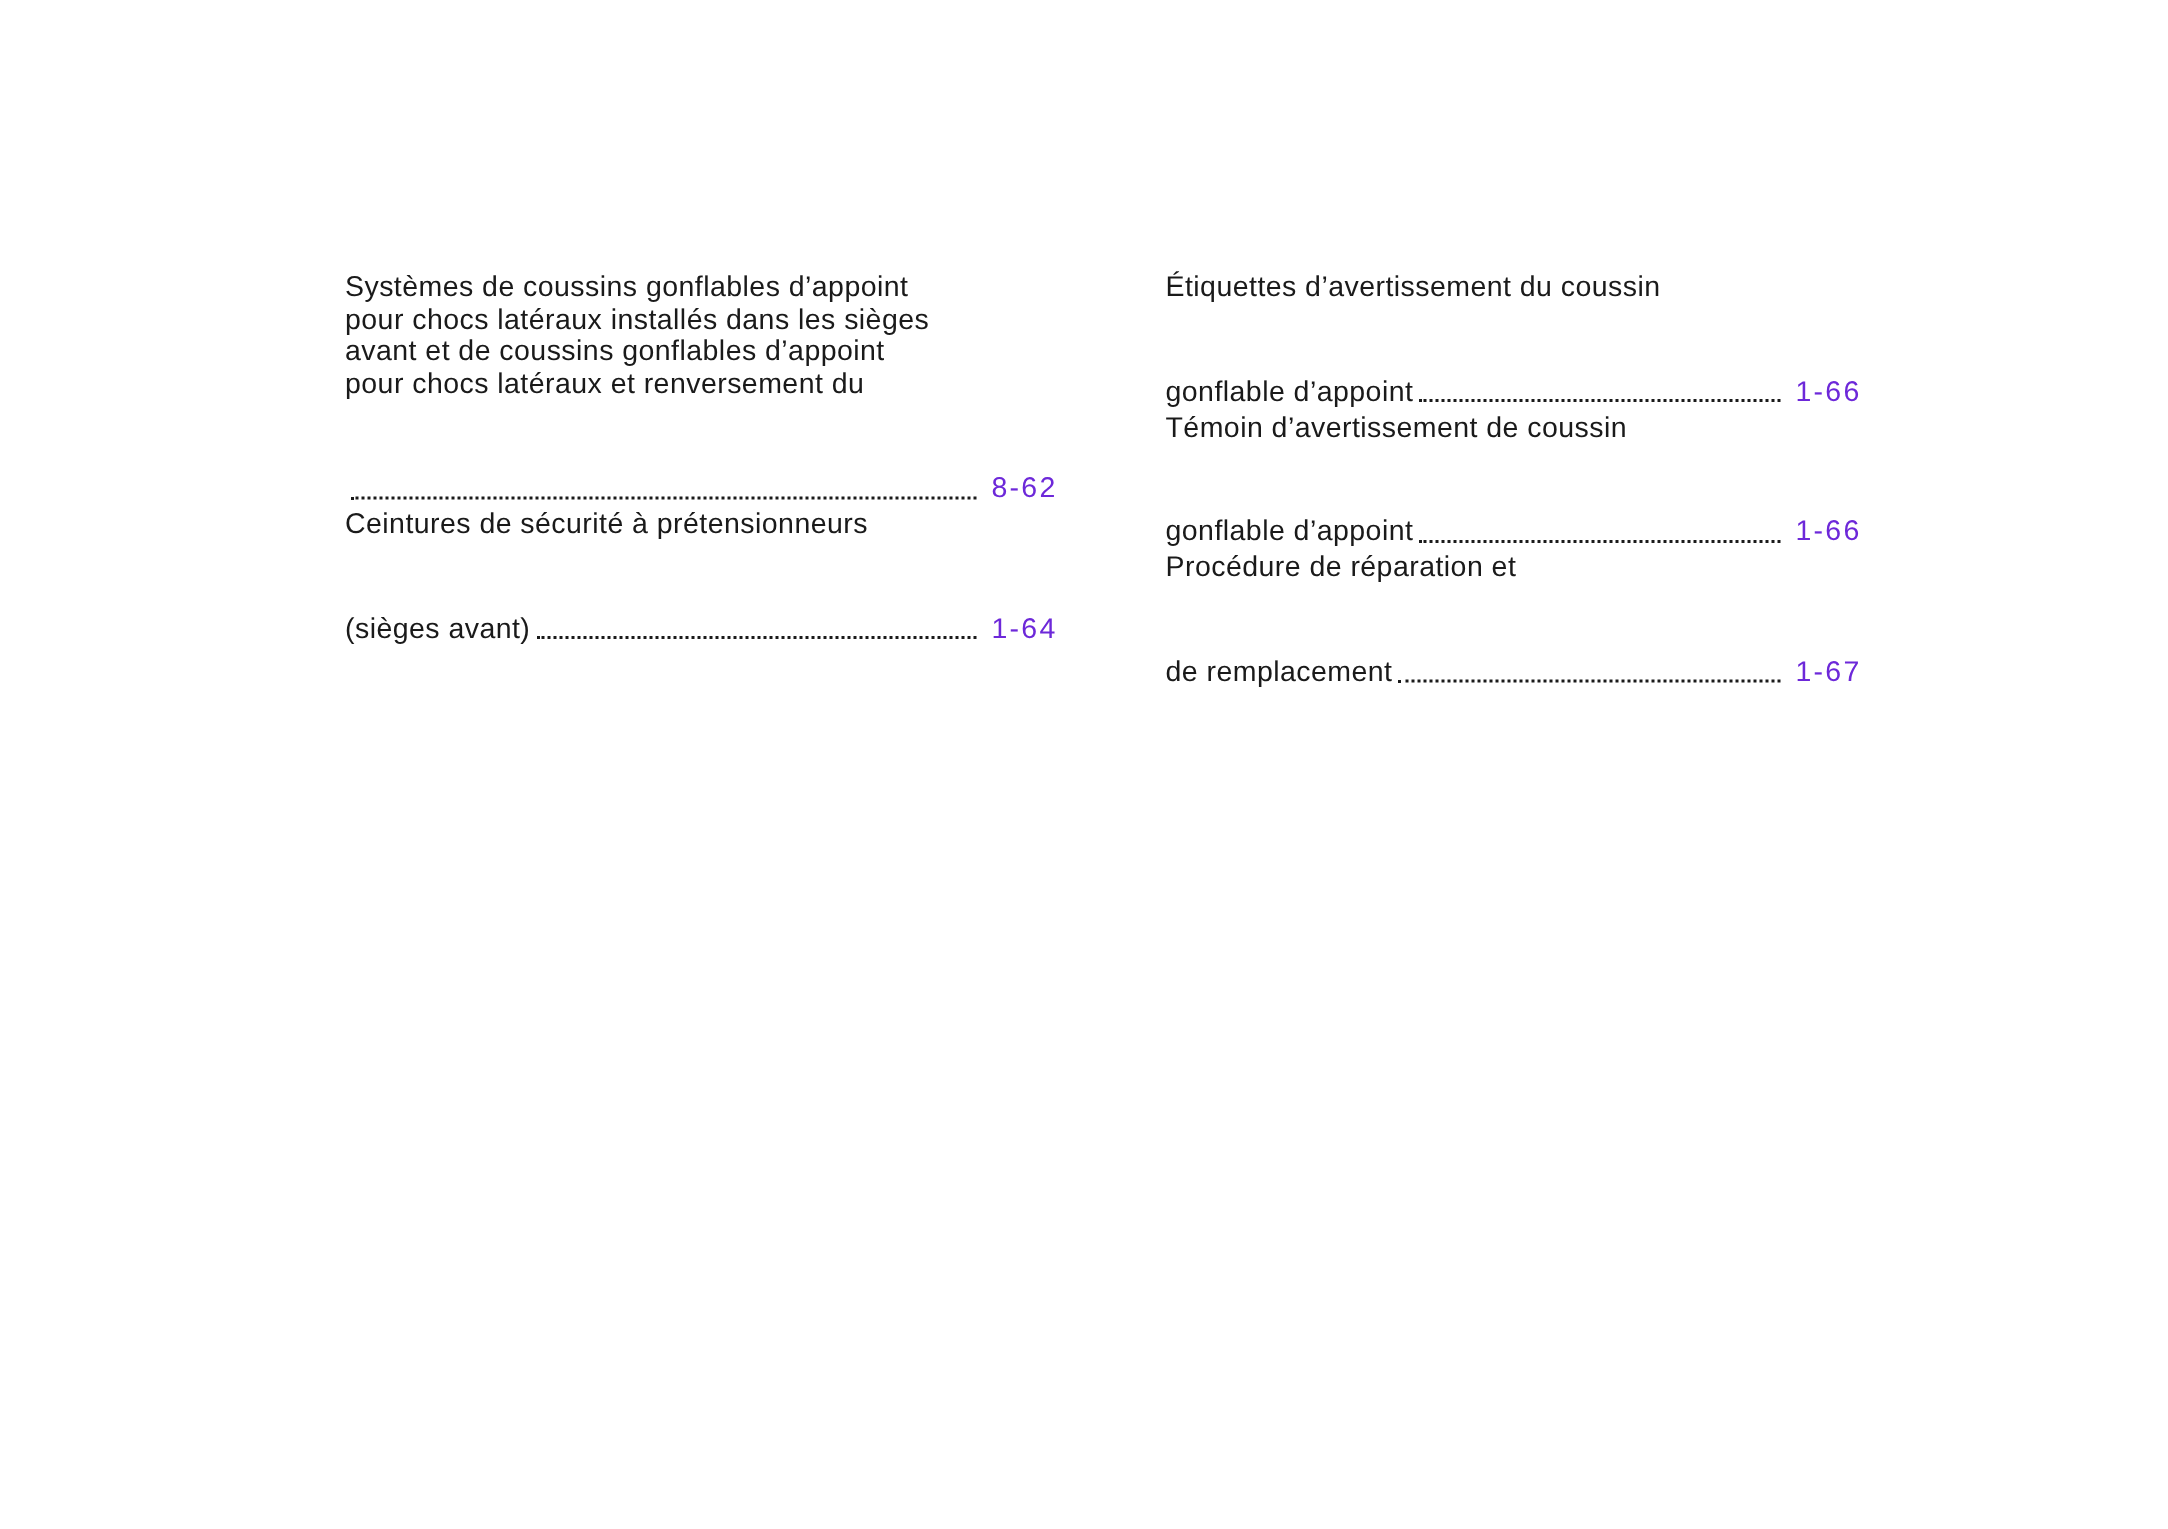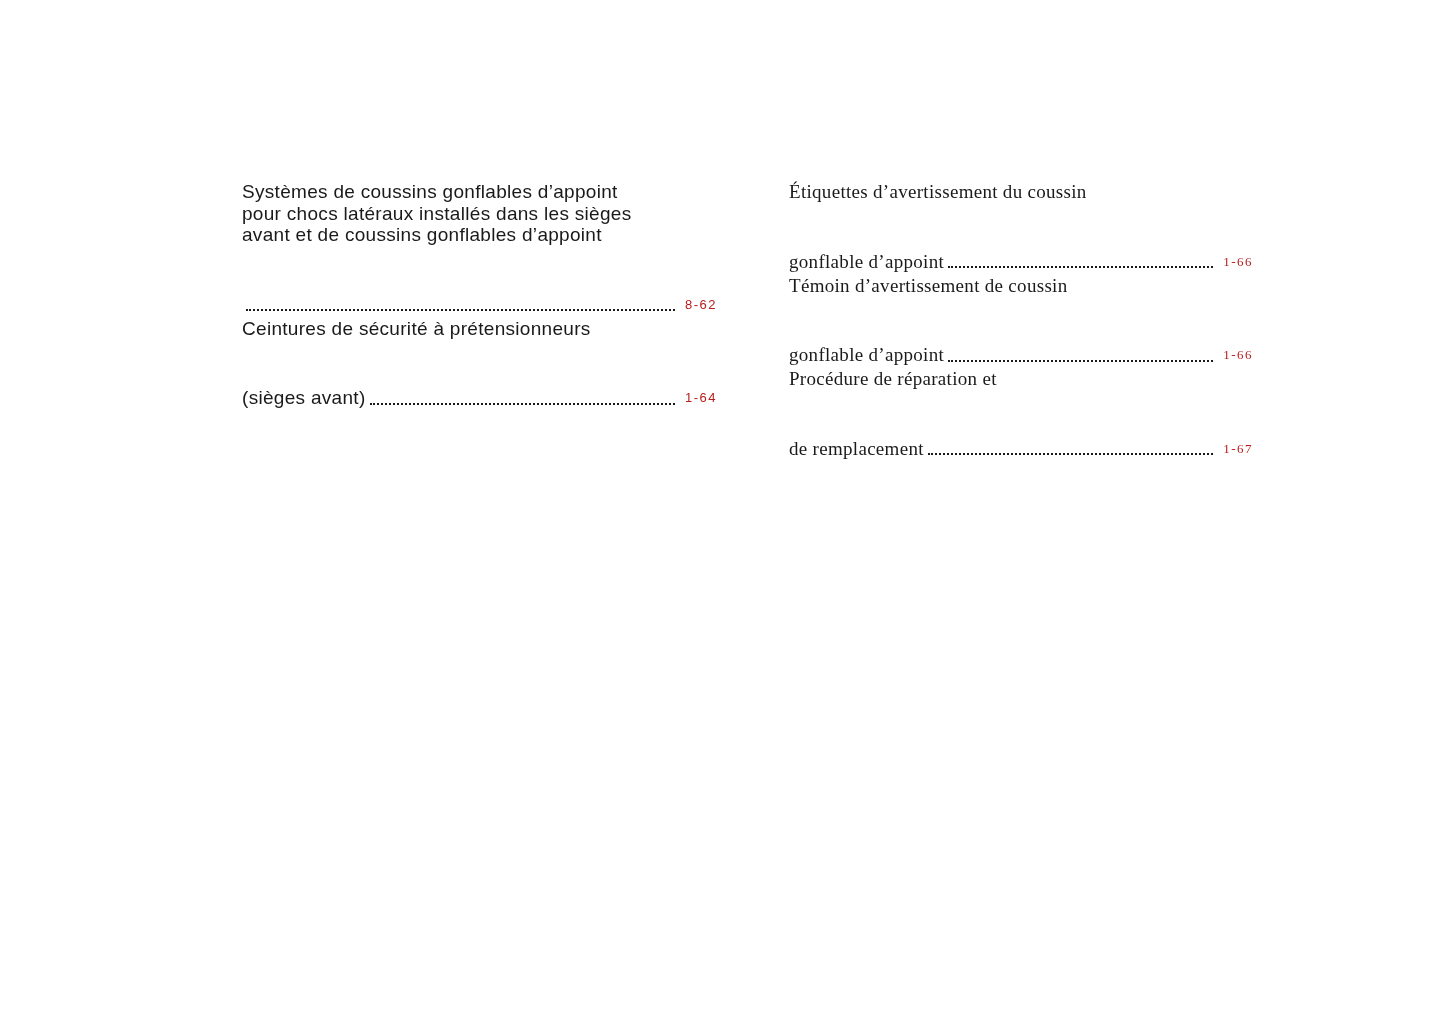--- a/index.html
+++ b/index.html
@@ -11,31 +11,31 @@
     font-family: "Liberation Sans", "DejaVu Sans", sans-serif;
   }
   .page {
     position: relative;
     width: 1445px;
     height: 1019px;
     background: #ffffff;
   }
   .toc {
     position: absolute;
-    left: 242px;
+    left: 230px;
     top: 181px;
     display: flex;
     gap: 72px;
   }
   .toc-column {
     display: flex;
     flex-direction: column;
   }
   .toc-column.left  { width: 475px; }
-  .toc-column.right { width: 464px; font-family: Liberation Serif, serif; }
+  .toc-column.right { width: 464px; }
   .toc-entry {
     margin-bottom: 2.5px;
   }
   .toc-line {
     font-size: 19px;
     line-height: 21.5px;
     letter-spacing: 0.3px;
     color: #1a1a1a;
     white-space: nowrap;
   }
@@ -44,37 +44,38 @@
     align-items: flex-end;
     margin-top: 48px;
   }
   .dot-leader {
     flex: 1 1 auto;
     border-bottom: 2px dotted #1a1a1a;
     margin: 0 10px 4px 4px;
     min-width: 12px;
   }
   .page-num {
-    font-size: 13px;
+    font-size: 19px;
     line-height: 21.5px;
     letter-spacing: 1.5px;
-    color: #b91c1c;
+    color: #6d28d9;
     white-space: nowrap;
   }
 </style>
 </head>
 <body>
 
 <div class="page">
   <div class="toc">
     <div class="toc-column left">
         <div class="toc-entry">
           <div class="toc-line"><span>Systèmes de coussins gonflables d’appoint</span></div>
           <div class="toc-line"><span>pour chocs latéraux installés dans les sièges</span></div>
           <div class="toc-line"><span>avant et de coussins gonflables d’appoint</span></div>
+          <div class="toc-line"><span>pour chocs latéraux et renversement du</span></div>
           <div class="toc-line last">
             <span class="dot-leader"></span>
             <span class="page-num">8-62</span>
           </div>
         </div>
         <div class="toc-entry">
           <div class="toc-line"><span>Ceintures de sécurité à prétensionneurs</span></div>
           <div class="toc-line last">
             <span>(sièges avant)</span>
             <span class="dot-leader"></span>

